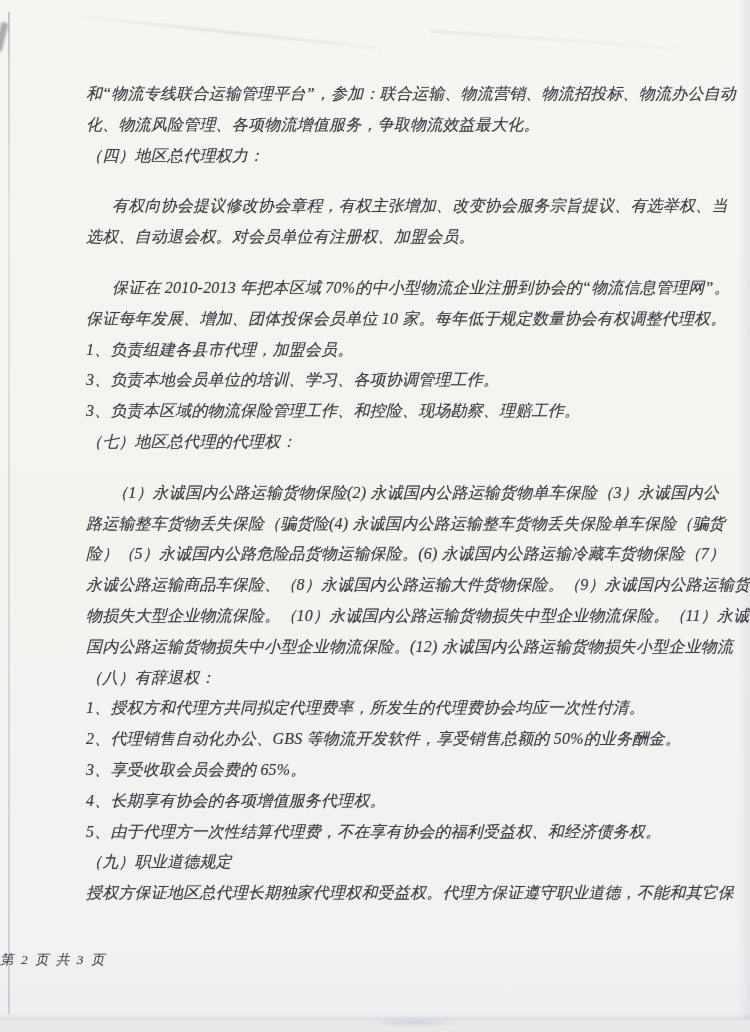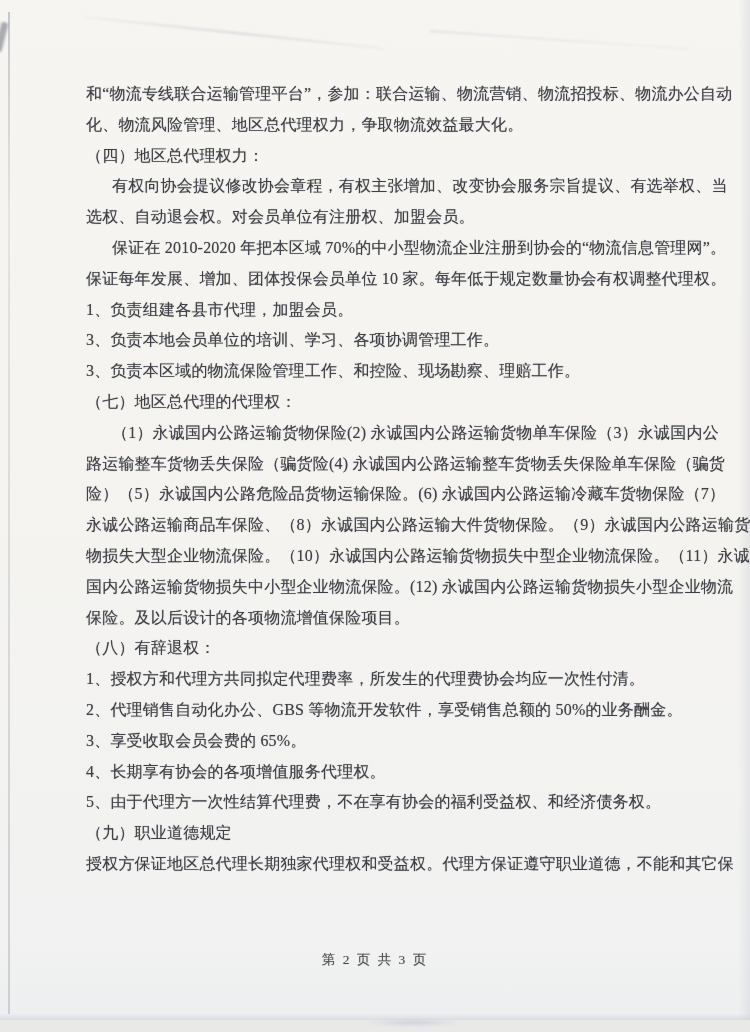--- a/index.html
+++ b/index.html
@@ -9,20 +9,21 @@
     height: 1032px;
     overflow: hidden;
     background: #e9e9e7;
   }
   .page {
     position: relative;
     width: 750px;
     height: 1020px;
     background: linear-gradient(180deg, #f6f5f2 0%, #f4f3f0 55%, #f1f2f1 92%, #edeff0 100%);
     font-family: "Liberation Serif", "DejaVu Serif", serif;
+    font-style: italic;
   }
   
   .crease-left {
     position: absolute;
     left: 8px;
     top: 12px;
     bottom: 6px;
     width: 2px;
     background: linear-gradient(180deg,
       rgba(140,142,158,0.45) 0%,
@@ -100,64 +101,63 @@
     height: 30.8px;
     line-height: 30.8px;
     font-size: 16px;
     color: #3f4046;
     text-shadow: 0 0 1px rgba(63,64,70,0.48);
     white-space: nowrap;
     letter-spacing: 0.2px;
   }
   .doc-line.indent-1 {
     padding-left: 26px;
+    margin-top: 20px;
   }
   .page-footer {
     position: absolute;
     left: 0;
     width: 750px;
     top: 951px;
-    text-align: center;
     font-size: 13.5px;
     color: #4a4b52;
     text-shadow: 0 0 1px rgba(74,75,82,0.40);
     letter-spacing: 2px;
   }
 </style>
 </head>
 <body>
 
 <div class="page">
   <div class="crease-left"></div>
   <div class="corner-mark"></div>
   <div class="crease-top"></div>
   <div class="crease-top-2"></div>
   <div class="shade-right"></div>
   <div class="shade-bottom"></div>
   <div class="smudge-bottom"></div>
 
   <div class="text-block">
       <div class="doc-line">和“物流专线联合运输管理平台”，参加：联合运输、物流营销、物流招投标、物流办公自动</div>
-      <div class="doc-line">化、物流风险管理、地区总代理权力，争取物流效益最大化。</div>
+      <div class="doc-line">化、物流风险管理、各项物流增值服务，争取物流效益最大化。</div>
       <div class="doc-line">（四）地区总代理权力：</div>
       <div class="doc-line indent-1">有权向协会提议修改协会章程，有权主张增加、改变协会服务宗旨提议、有选举权、当</div>
       <div class="doc-line">选权、自动退会权。对会员单位有注册权、加盟会员。</div>
-      <div class="doc-line indent-1">保证在 2010-2020 年把本区域 70%的中小型物流企业注册到协会的“物流信息管理网”。</div>
+      <div class="doc-line indent-1">保证在 2010-2013 年把本区域 70%的中小型物流企业注册到协会的“物流信息管理网”。</div>
       <div class="doc-line">保证每年发展、增加、团体投保会员单位 10 家。每年低于规定数量协会有权调整代理权。</div>
       <div class="doc-line">1、负责组建各县市代理，加盟会员。</div>
       <div class="doc-line">3、负责本地会员单位的培训、学习、各项协调管理工作。</div>
       <div class="doc-line">3、负责本区域的物流保险管理工作、和控险、现场勘察、理赔工作。</div>
       <div class="doc-line">（七）地区总代理的代理权：</div>
       <div class="doc-line indent-1">（1）永诚国内公路运输货物保险(2) 永诚国内公路运输货物单车保险（3）永诚国内公</div>
       <div class="doc-line">路运输整车货物丢失保险（骗货险(4) 永诚国内公路运输整车货物丢失保险单车保险（骗货</div>
       <div class="doc-line">险）（5）永诚国内公路危险品货物运输保险。(6) 永诚国内公路运输冷藏车货物保险（7）</div>
       <div class="doc-line">永诚公路运输商品车保险、（8）永诚国内公路运输大件货物保险。（9）永诚国内公路运输货</div>
       <div class="doc-line">物损失大型企业物流保险。（10）永诚国内公路运输货物损失中型企业物流保险。（11）永诚</div>
       <div class="doc-line">国内公路运输货物损失中小型企业物流保险。(12) 永诚国内公路运输货物损失小型企业物流</div>
-      <div class="doc-line">保险。及以后设计的各项物流增值保险项目。</div>
       <div class="doc-line">（八）有辞退权：</div>
       <div class="doc-line">1、授权方和代理方共同拟定代理费率，所发生的代理费协会均应一次性付清。</div>
       <div class="doc-line">2、代理销售自动化办公、GBS 等物流开发软件，享受销售总额的 50%的业务酬金。</div>
       <div class="doc-line">3、享受收取会员会费的 65%。</div>
       <div class="doc-line">4、长期享有协会的各项增值服务代理权。</div>
       <div class="doc-line">5、由于代理方一次性结算代理费，不在享有协会的福利受益权、和经济债务权。</div>
       <div class="doc-line">（九）职业道德规定</div>
       <div class="doc-line">授权方保证地区总代理长期独家代理权和受益权。代理方保证遵守职业道德，不能和其它保</div>
     </div>
 

